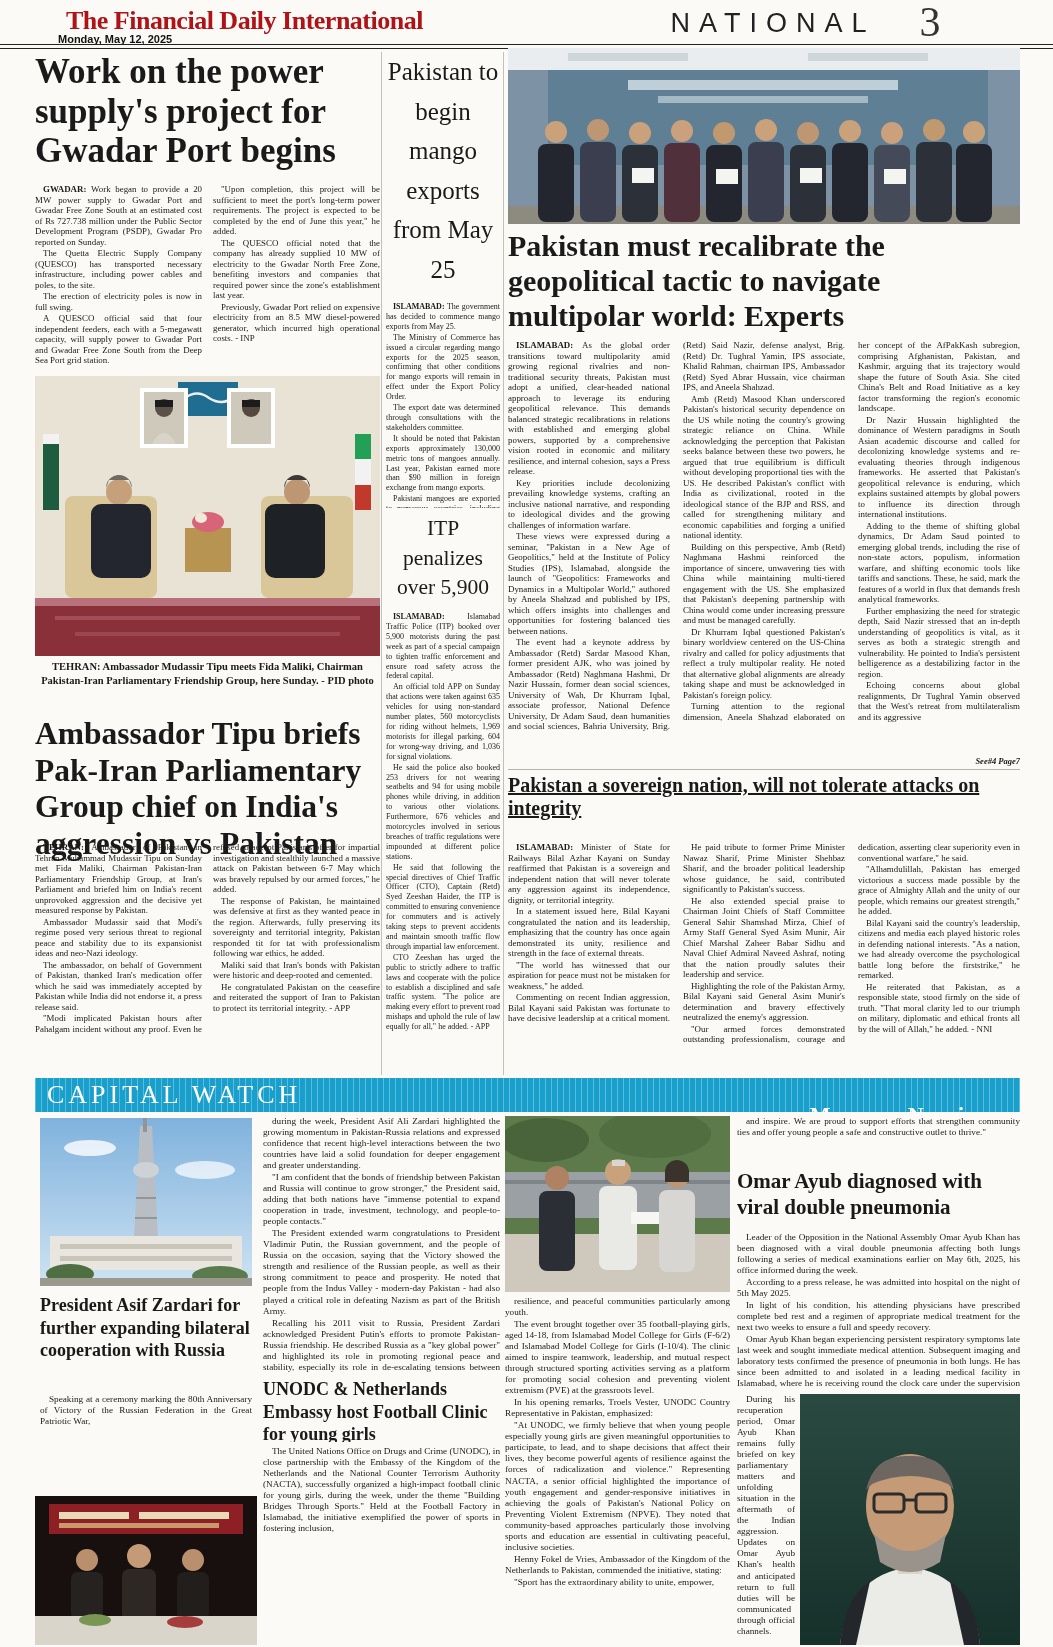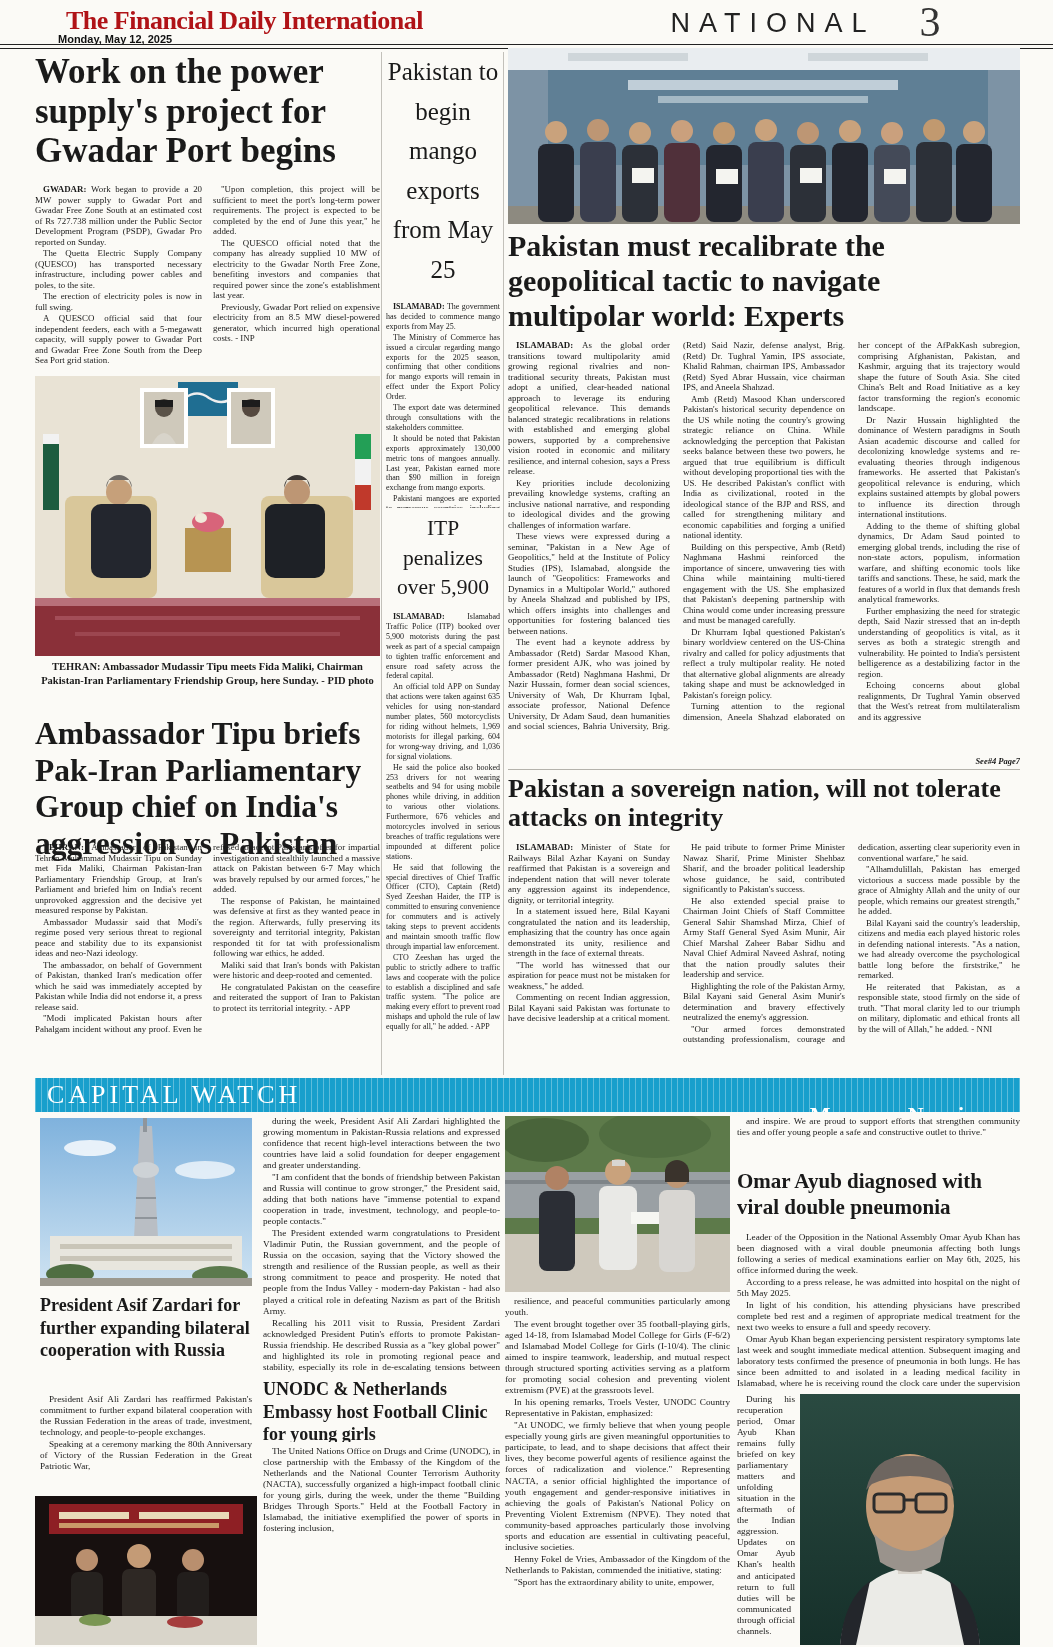--- a/index.html
+++ b/index.html
@@ -12,21 +12,21 @@
   .section-name{font-family:"Liberation Sans",sans-serif;font-size:27px;letter-spacing:9px;color:#222;}
   .page-num{font-size:42px;color:#333;}
   .double-rule{border-top:1.6px solid #222;border-bottom:1.6px solid #222;height:3px;}
   .v-rule{width:1px;background:#c2c0ba;}
   .h-rule{height:1px;background:#b5b3ac;}
   
   .hl{font-weight:bold;line-height:1.13;}
   .hl-gwadar{font-size:35px;}
   .hl-recal{font-size:30px;line-height:1.17;}
   .hl-tipu{font-size:31.5px;line-height:1.16;}
-  .hl-sov{font-size:26px;}
+  .hl-sov{font-size:20px;text-decoration:underline;}
   .hl-light{font-weight:normal;text-align:center;}
   .hl-mango{font-size:25px;line-height:1.58;}
   .hl-itp{font-size:21.5px;line-height:1.38;}
   .hl-small{font-size:18px;line-height:1.25;}
   .hl-omar{font-size:21px;line-height:1.25;}
   
   .body-txt{font-size:8.9px;line-height:1.18;text-align:justify;}
   .body-txt p{margin:0 0 1px 0;text-indent:8px;}
   .narrow-txt{font-size:8px;line-height:1.24;text-align:justify;}
   .narrow-txt p{margin:0 0 1px 0;text-indent:7px;}
@@ -229,21 +229,20 @@
     <line x1="95" y1="100" x2="117" y2="100" stroke="#8f959b" stroke-width="2"></line>
     <rect x="10" y="118" width="192" height="34" fill="#e8e6de"></rect>
     <rect x="20" y="126" width="172" height="5" fill="#c9c5b8"></rect>
       <rect x="20" y="138" width="172" height="5" fill="#c9c5b8"></rect>
     <ellipse cx="30" cy="156" rx="24" ry="10" fill="#4f6e42"></ellipse>
     <ellipse cx="180" cy="158" rx="28" ry="10" fill="#5b7a4d"></ellipse>
     <rect x="0" y="160" width="212" height="8" fill="#9b988e"></rect>
   </svg>
   <div class="abs hl hl-small" style="left:40px;top:1294px;width:212px;height:94px;">President Asif Zardari for further expanding bilateral cooperation with Russia</div>
   <div class="abs cw-txt" style="left:40px;top:1394px;width:212px;height:98px;">
-      <p>President Asif Ali Zardari has reaffirmed Pakistan's commitment to further expand bilateral cooperation with the Russian Federation in the areas of trade, investment, technology, and people-to-people exchanges.</p>
       <p>Speaking at a ceremony marking the 80th Anniversary of Victory of the Russian Federation in the Great Patriotic War,</p>
     </div>
   <svg class="abs photo" style="left:35px;top:1496px;" width="222" height="149" viewBox="0 0 222 149">
     <rect width="222" height="149" fill="#17100f"></rect>
     <rect x="14" y="8" width="194" height="30" fill="#8e1f24"></rect>
     <rect x="24" y="16" width="70" height="7" fill="#e8d9b8"></rect>
       <rect x="104" y="16" width="90" height="7" fill="#e8d9b8"></rect>
     <rect x="24" y="27" width="160" height="5" fill="#d9b87a" opacity="0.8"></rect>
     <circle cx="52" cy="64" r="11" fill="#b98f6e"></circle>
       <rect x="36" y="76" width="32" height="48" rx="7" fill="#26221f"></rect>

